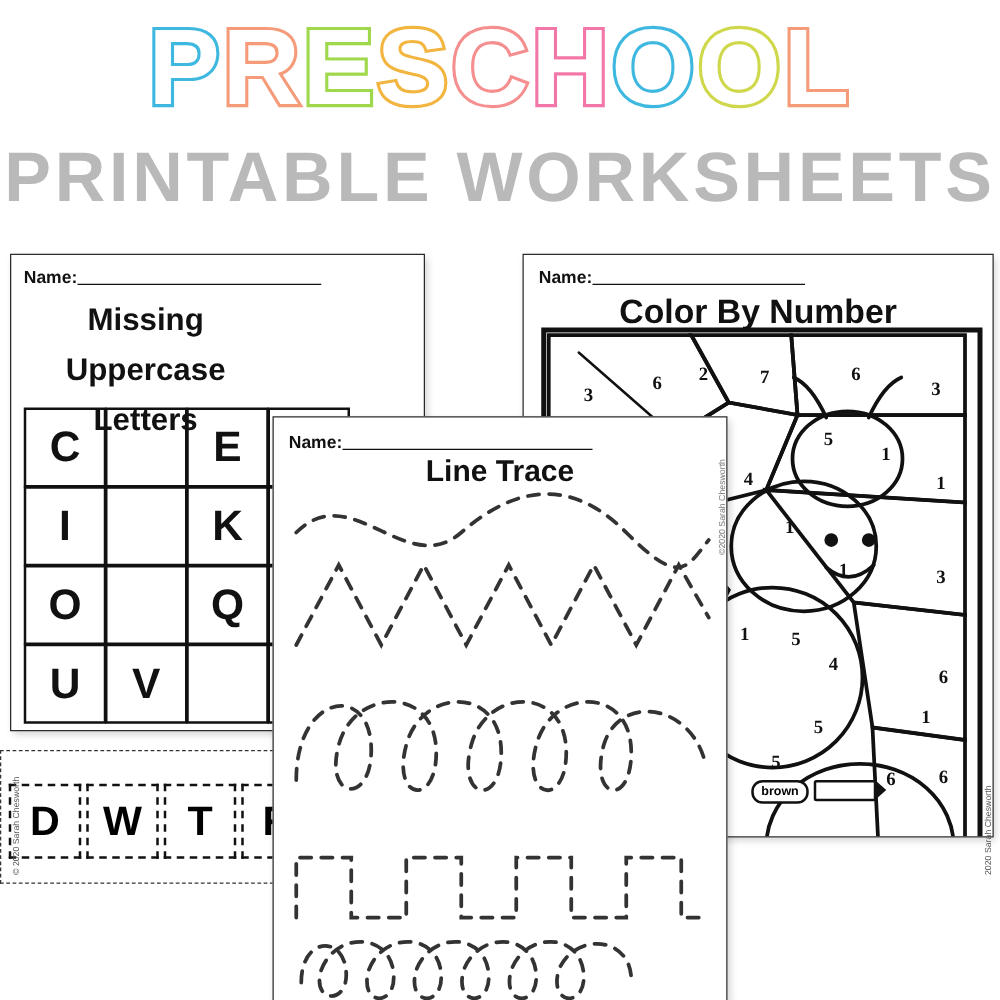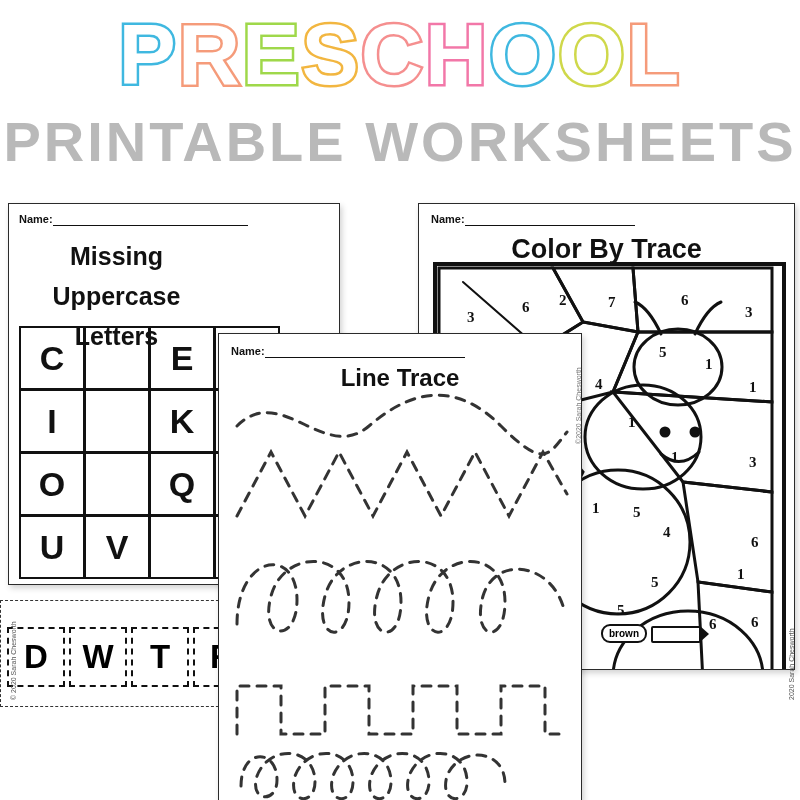--- a/index.html
+++ b/index.html
@@ -23,21 +23,21 @@
   #subtitle{
     position:absolute;left:0;top:112px;width:800px;text-align:center;
     font-size:56px;font-weight:bold;letter-spacing:3px;color:#b9b9b9;
     line-height:60px;
   }
   
   .sheet{
     position:absolute;background:#ffffff;border:1px solid #2b2b2b;
     box-shadow:2px 3px 6px rgba(0,0,0,.18);overflow:hidden;
   }
-  .nameline{position:absolute;font-size:11px;font-weight:bold;color:#111;}
+  .nameline{position:absolute;font-size:14px;font-weight:bold;color:#111;}
   .nameline .rule{display:inline-block;border-bottom:1.6px solid #111;height:10px;vertical-align:middle;}
   .sheet-title{
     position:absolute;width:100%;text-align:center;font-weight:bold;color:#111;
     font-family:"Liberation Sans",sans-serif;
   }
   .copyright{
     position:absolute;font-size:7px;color:#555;
     transform:rotate(-90deg);transform-origin:left top;white-space:nowrap;
   }
 
@@ -61,21 +61,21 @@
     width:54px;height:56px;border:2.5px dashed #111;margin-right:4px;
     display:flex;align-items:center;justify-content:center;font-size:33px;font-weight:bold;
   }
 
   
   #sheet-color{left:418px;top:203px;width:375px;height:465px;}
   #cbn-title{top:30px;font-size:27px;}
   #cbn-frame{position:absolute;left:14px;top:58px;width:345px;height:530px;border:4px solid #111;}
   #cbn-canvas{position:absolute;left:14px;top:58px;width:345px;height:530px;}
   .num{position:absolute;font-size:15px;font-weight:bold;color:#111;font-family:"Liberation Serif",serif;}
-  .legend{position:absolute;display:flex;align-items:flex-end;}
+  .legend{position:absolute;display:flex;align-items:flex-start;}
   .legend .pill{
     border:2px solid #111;border-radius:9px;padding:0 6px;font-size:10px;font-weight:bold;
     background:#fff;height:15px;line-height:15px;
   }
   .legend .crayon{
     width:46px;height:13px;border:2px solid #111;border-radius:2px;margin-left:4px;background:#fff;position:relative;
   }
   .legend .crayon:after{
     content:"";position:absolute;right:-10px;top:-2px;border-top:8px solid transparent;
     border-bottom:8px solid transparent;border-left:9px solid #111;
@@ -141,21 +141,21 @@
       <div class="cell">X</div>
     </div>
   </div>
 </div>
 <div class="copyright" style="left:10px;top:700px;">© 2020 Sarah Chesworth</div>
 
 <div class="sheet" id="sheet-color">
   <div class="nameline" style="left:12px;top:9px;">
     <span>Name:</span><span class="rule" style="width:170px;"></span>
   </div>
-  <div class="sheet-title" id="cbn-title">Color By Trace</div>
+  <div class="sheet-title" id="cbn-title">Color By Number</div>
 
   <div id="cbn-frame"></div>
   <svg id="cbn-canvas" viewBox="0 0 345 530">
     <g fill="none" stroke="#111" stroke-width="3" stroke-linecap="round">
 
       <path d="M6 6 L120 6 L150 60 L70 110 L6 90 Z"></path>
       <path d="M120 6 L200 6 L205 70 L150 60 Z"></path>
       <path d="M150 60 L205 70 L180 130 L100 150 L70 110 Z"></path>
       <path d="M6 90 L70 110 L60 190 L6 200 Z"></path>
       <path d="M60 190 L100 150 L150 210 L120 270 L55 250 Z"></path>

